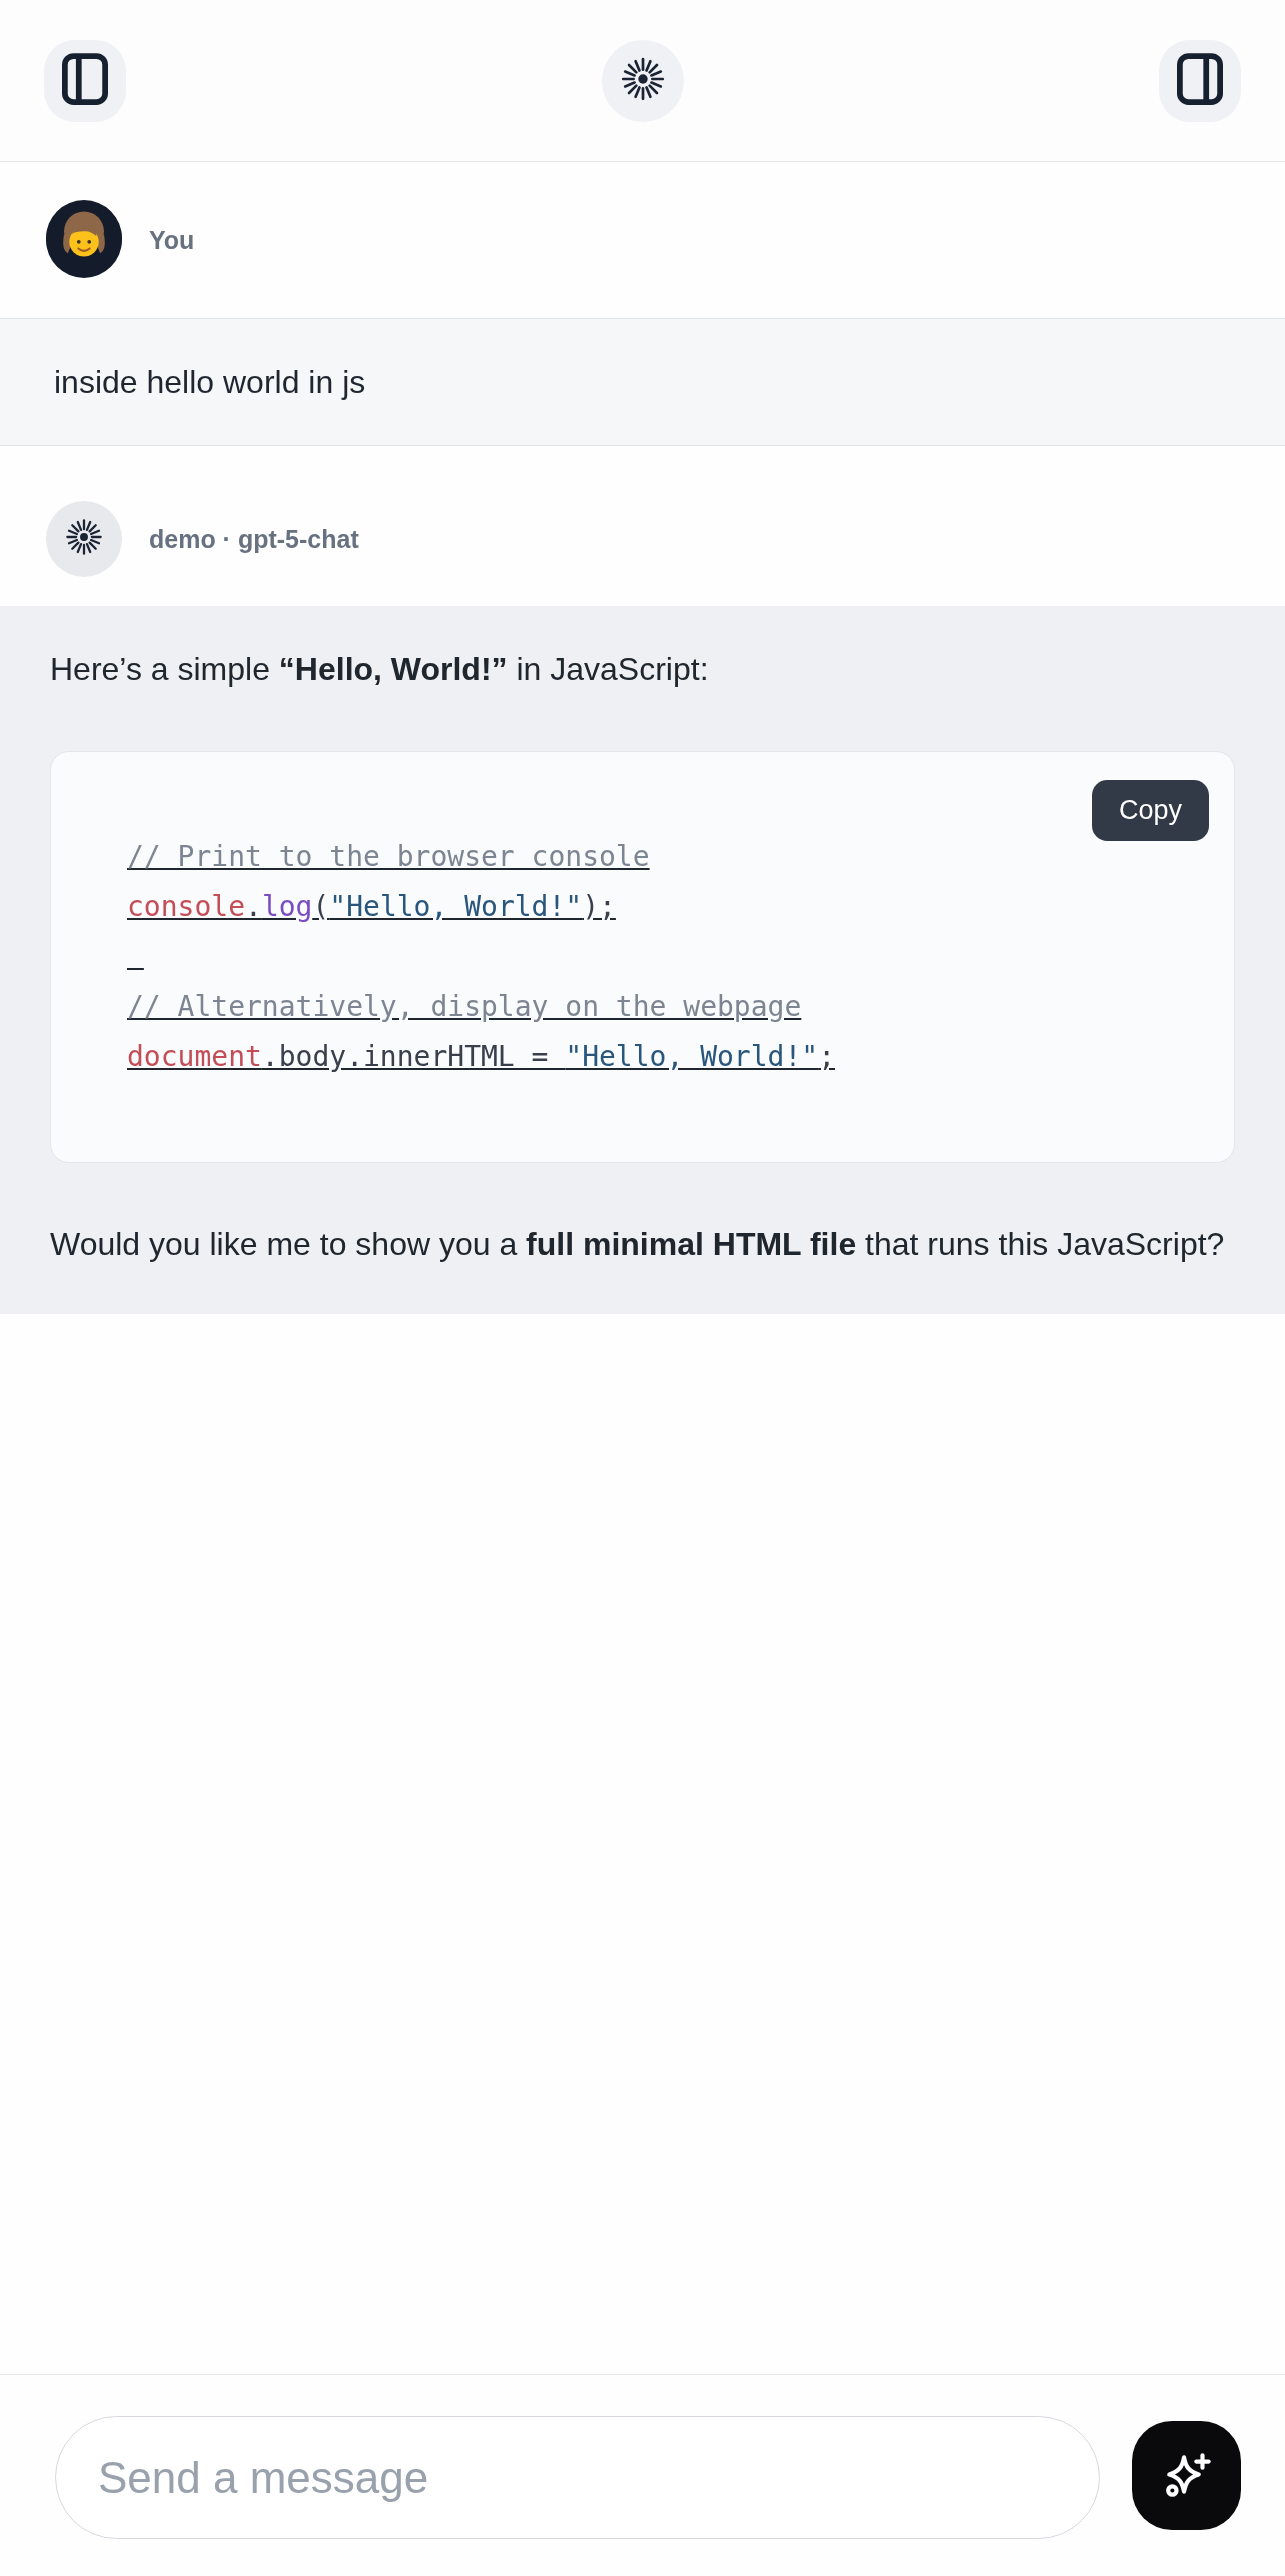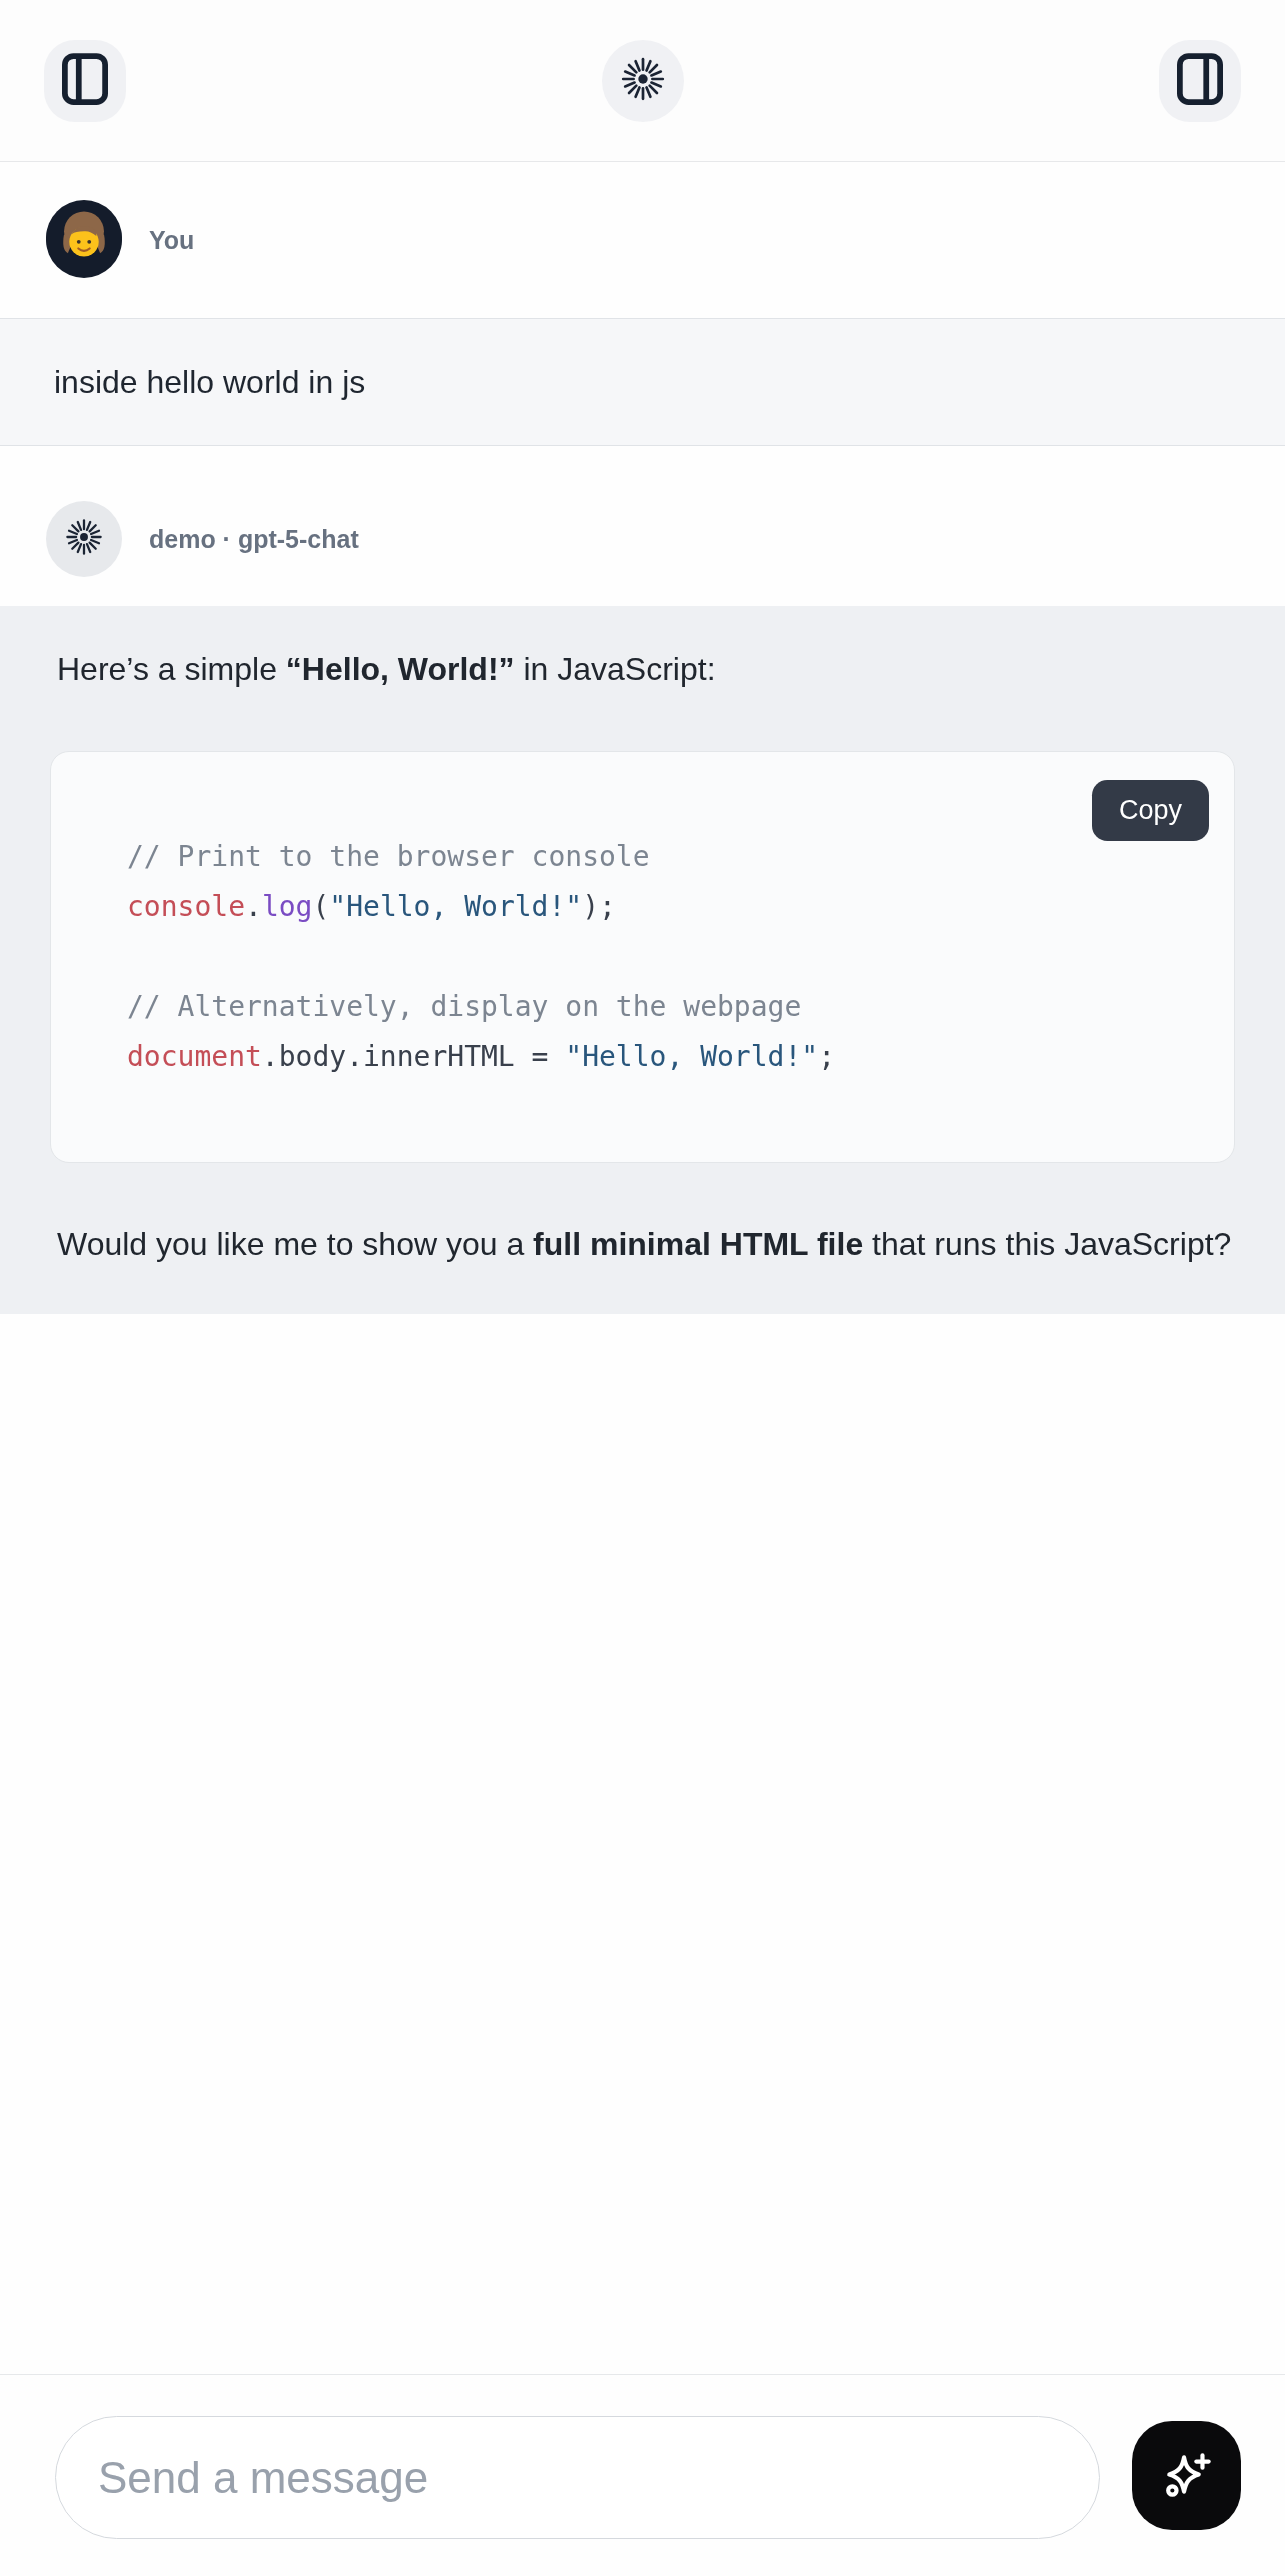--- a/index.html
+++ b/index.html
@@ -27,30 +27,30 @@
   .user-band{
     background:#f6f7f9;border-top:1px solid #e0e3e7;border-bottom:1px solid #e0e3e7;
     padding:42px 54px;font-size:32px;line-height:42px;color:#1f2630;
   }
   
   .assistant-band{
     background:#eef0f3;
     padding:32px 50px 38px 50px;
     font-size:32px;line-height:63px;color:#20262e;
   }
-  .rich-line{min-height:63px;margin-left:7px;}
+  .rich-line{min-height:63px;}
   .rich strong{font-weight:700;}
   .p1{margin-top:48px;}
   .p2{margin-top:50px;}
   .ptr{color:#e8a33d;font-weight:700;}
   
   .code-card{
     position:relative;margin-top:50px;
     background:#fafbfc;border:1px solid #e3e6e9;border-radius:19px;
-    padding:80px 38px 80px 76px;box-sizing:border-box;
+    padding:80px 38px 80px 76px;box-sizing:border-box;text-decoration:underline;
   }
   .code-pre{
     margin:0;font-family:"DejaVu Sans Mono", monospace;
     font-size:28px;line-height:50px;white-space:pre;color:#39404c;
   }
   .tok-cm{color:#7c8591;}
   .tok-kw{color:#c44e57;}
   .tok-fn{color:#7a4cc3;}
   .tok-st{color:#29567c;}
   .tok-pl{color:#39404c;}

